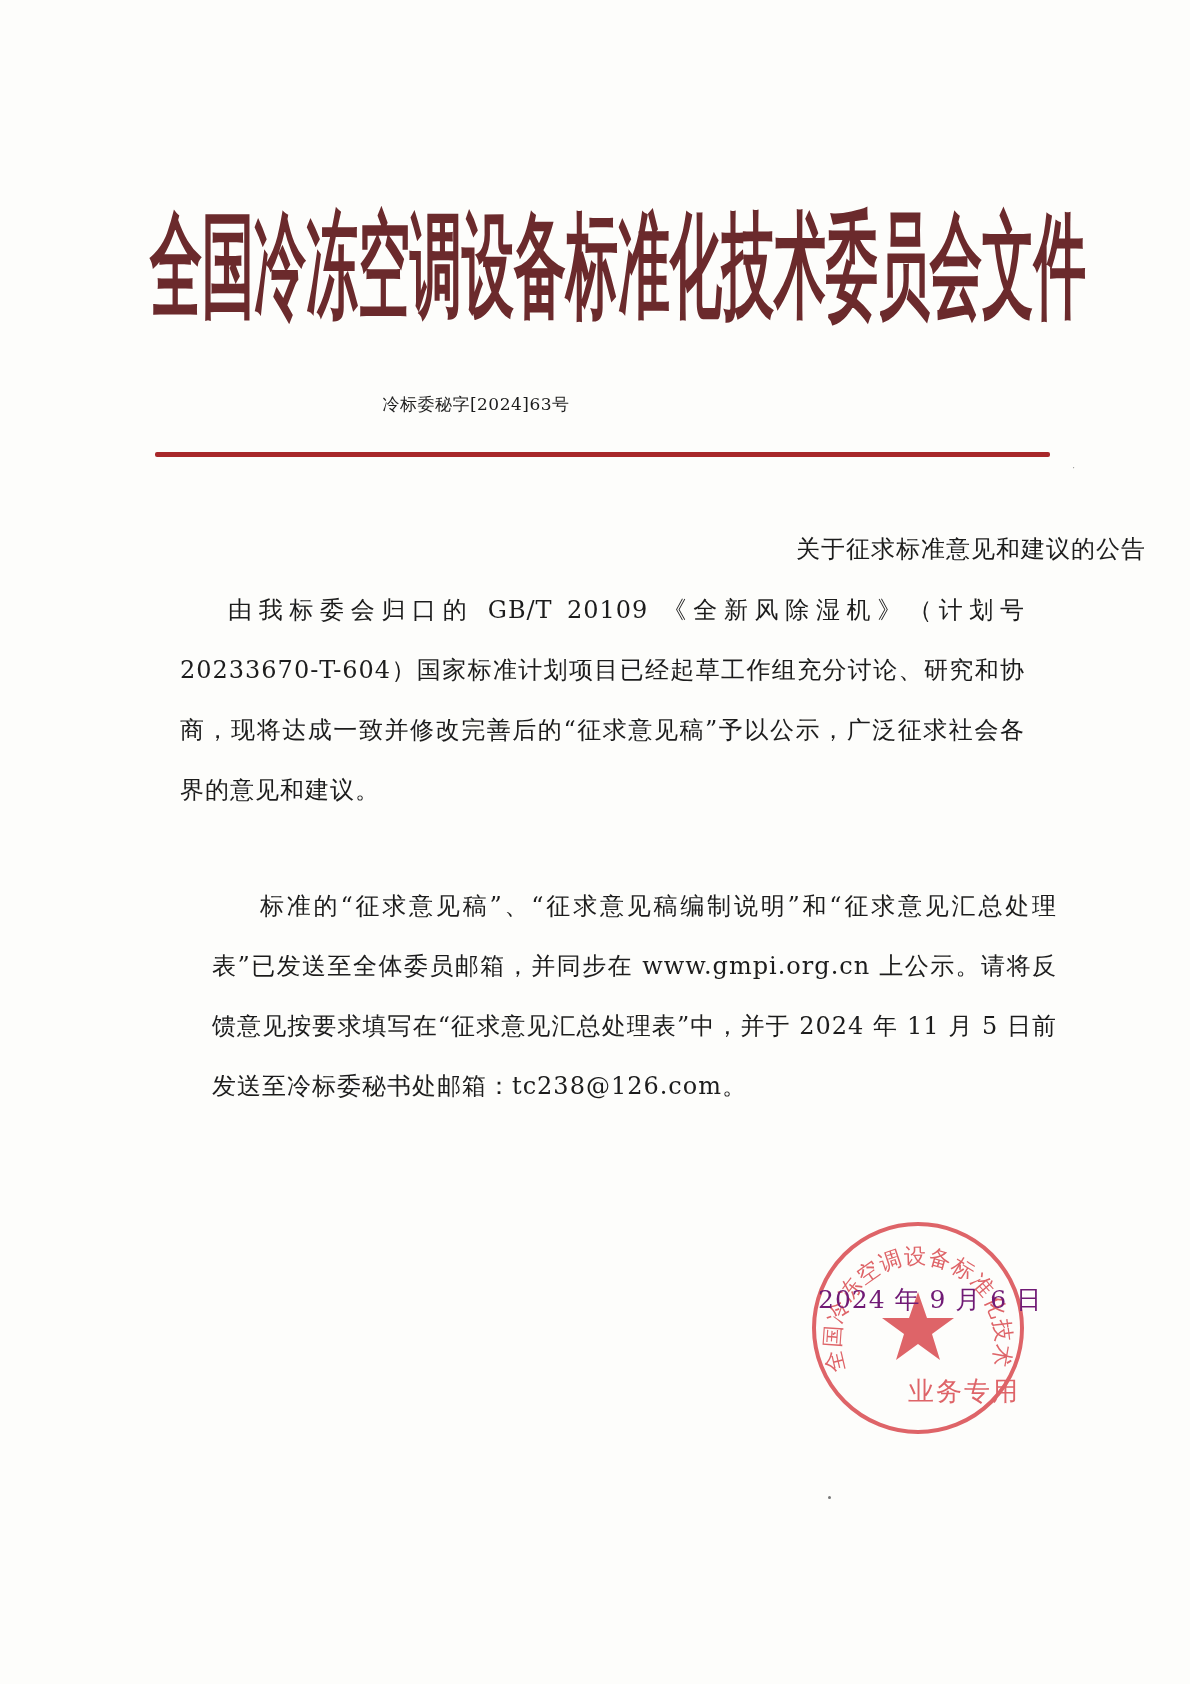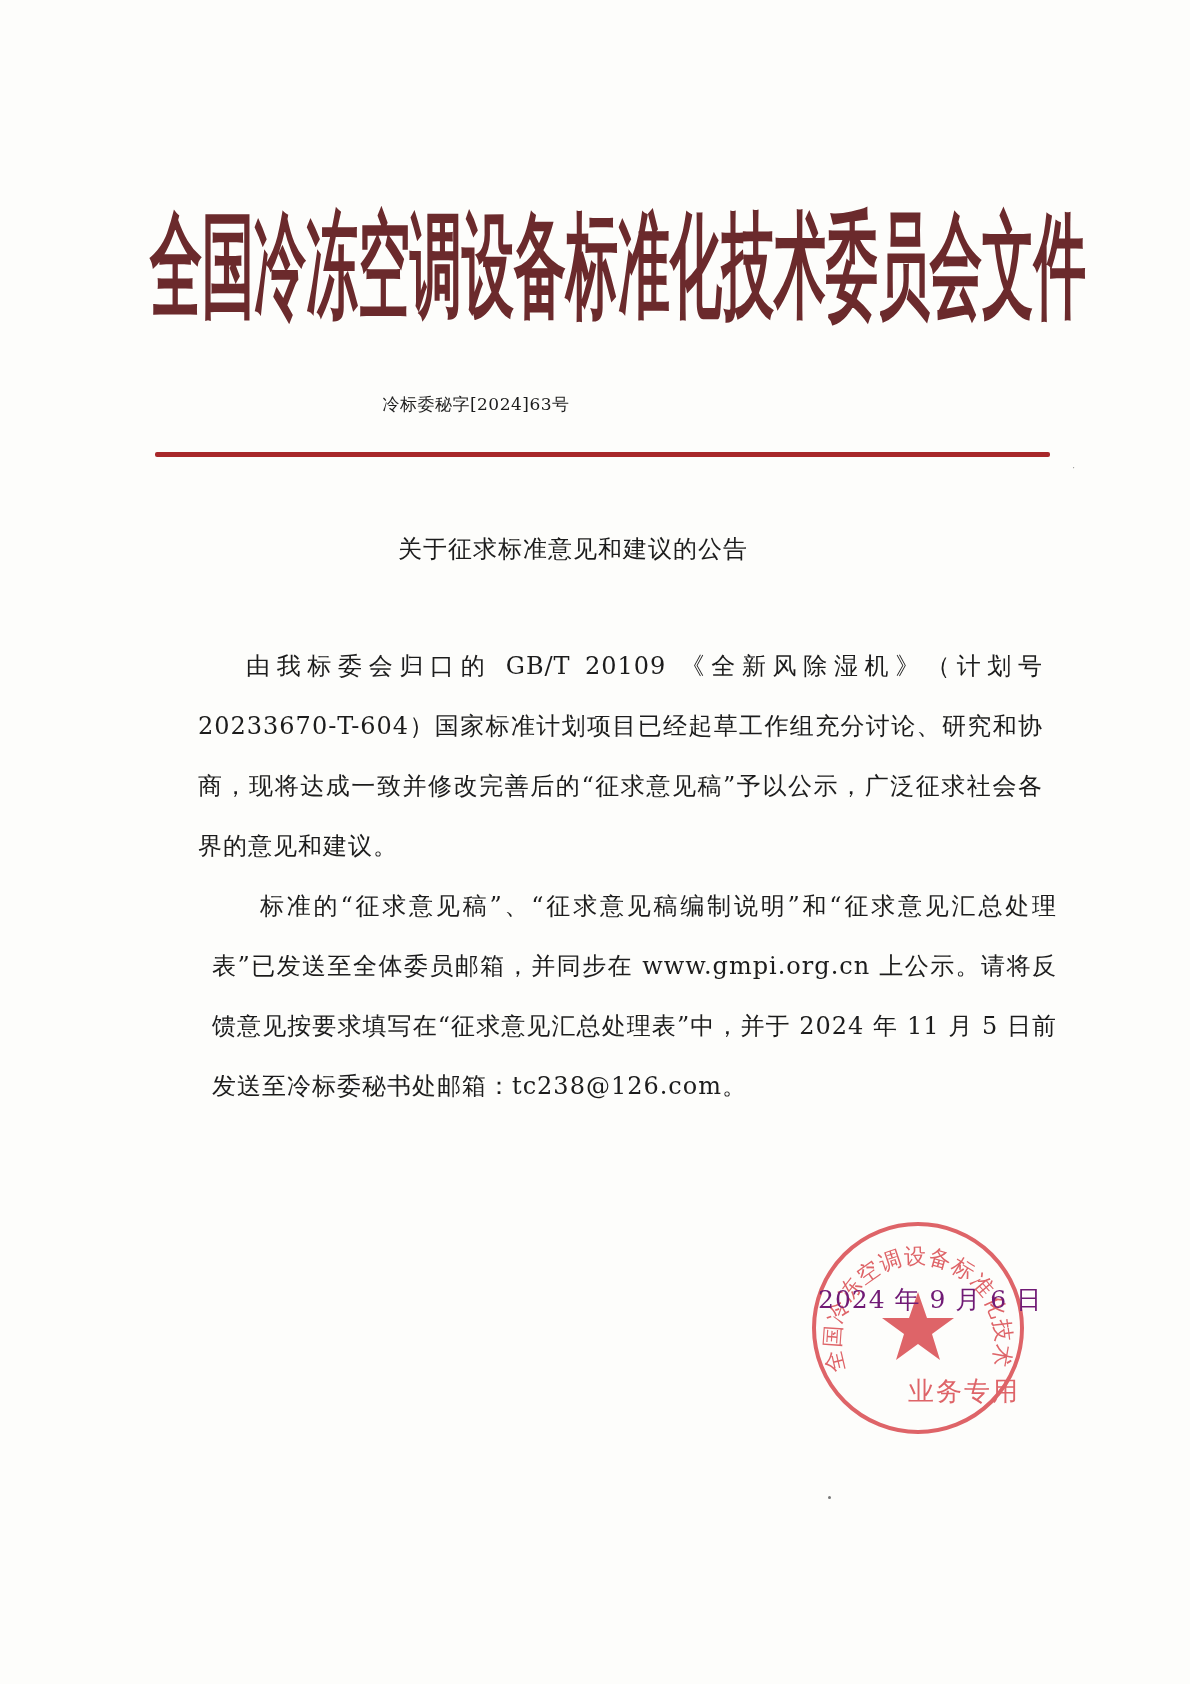--- a/index.html
+++ b/index.html
@@ -24,29 +24,29 @@
     }
     .red-rule {
       position: absolute; left: 155px; top: 452px; width: 895px; height: 5px;
       background: #a8282a; border-radius: 2px;
     }
     .smudge {
       position: absolute; left: 1072px; top: 462px; width: 8px; height: 14px;
       color: #999; font-size: 10px;
     }
     .notice-title {
-      position: absolute; left: 0; width: 1146px; top: 533px; text-align: center;
+      position: absolute; left: 0; width: 1146px; top: 533px; text-align: right;
       font-size: 24px; letter-spacing: 1px;
     }
     .para {
       position: absolute; left: 180px; width: 845px;
       font-size: 24px; line-height: 60px; text-align: justify;
       text-indent: 48px; letter-spacing: 1px;
     }
-    .p1 { top: 636px; margin-left: 18px; }
+    .p1 { top: 580px; }
     .p2 { top: 876px; margin-left: 32px; }
     .seal {
       position: absolute; left: 812px; top: 1222px; width: 212px; height: 212px;
       border: 4px solid #d94a4f; border-radius: 50%; box-sizing: border-box;
       opacity: 0.85;
     }
     .seal svg { position: absolute; left: 0; top: 0; }
     .seal-bottom {
       position: absolute; left: 0; width: 100%; top: 148px; text-align: right;
       color: #d94a4f; font-size: 26px; font-family: "DejaVu Sans", sans-serif;

